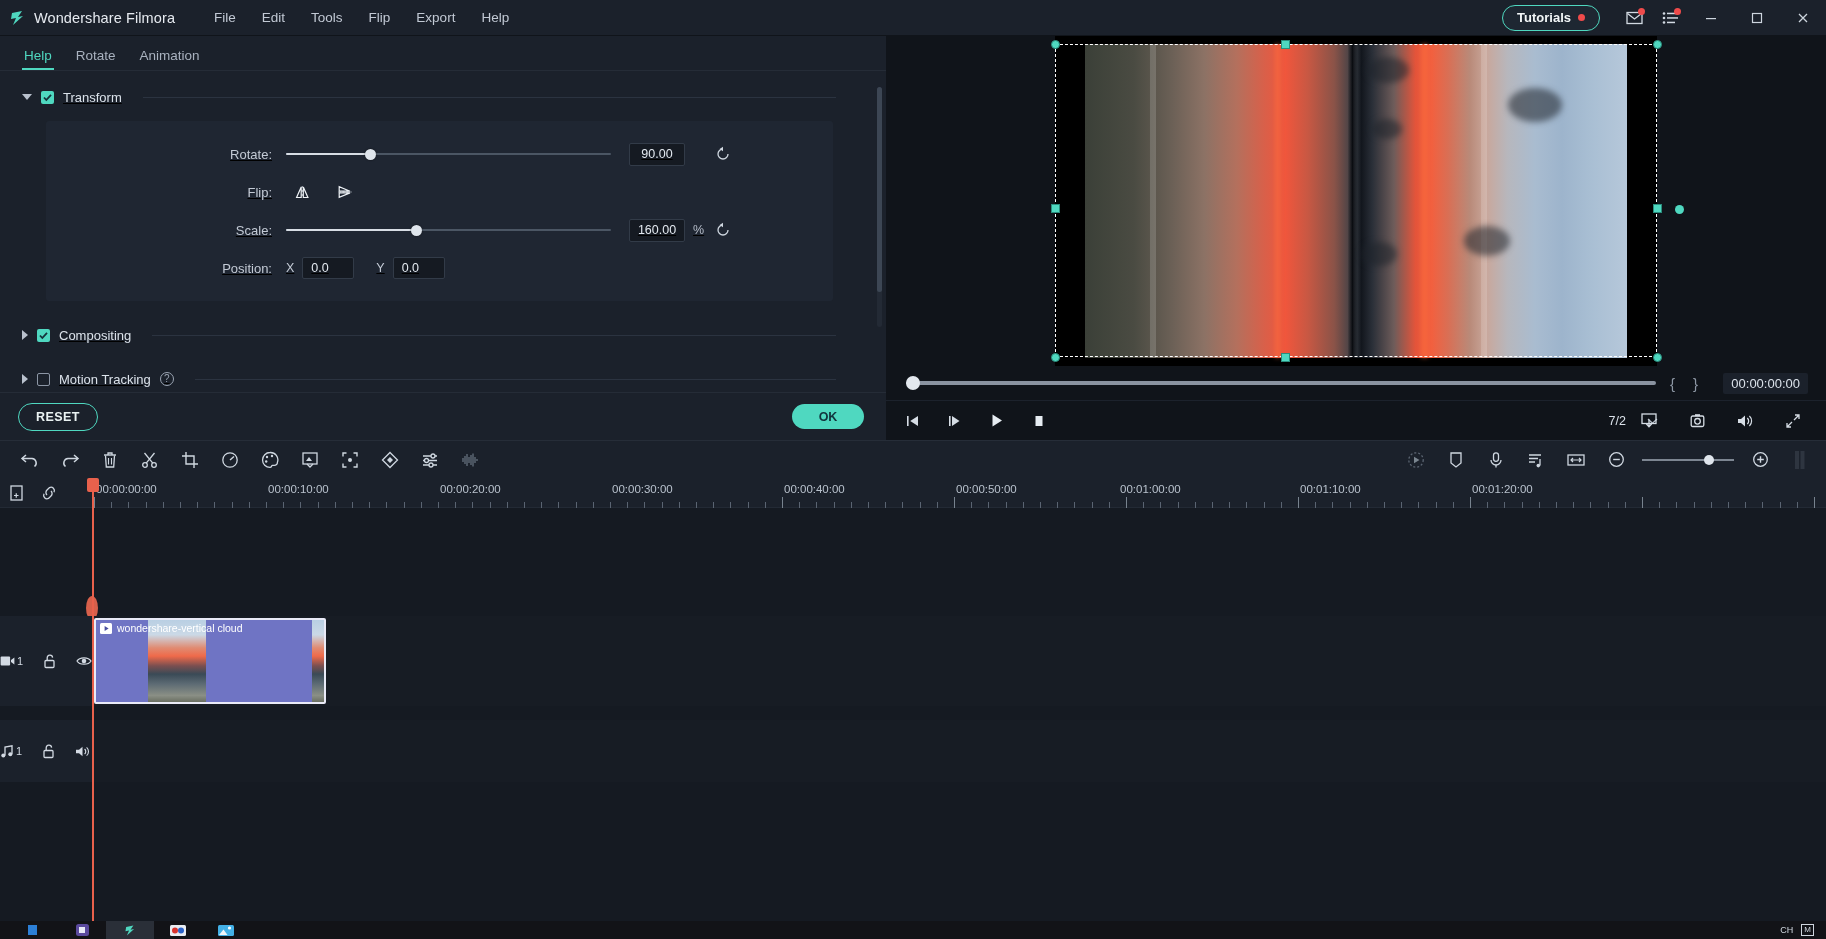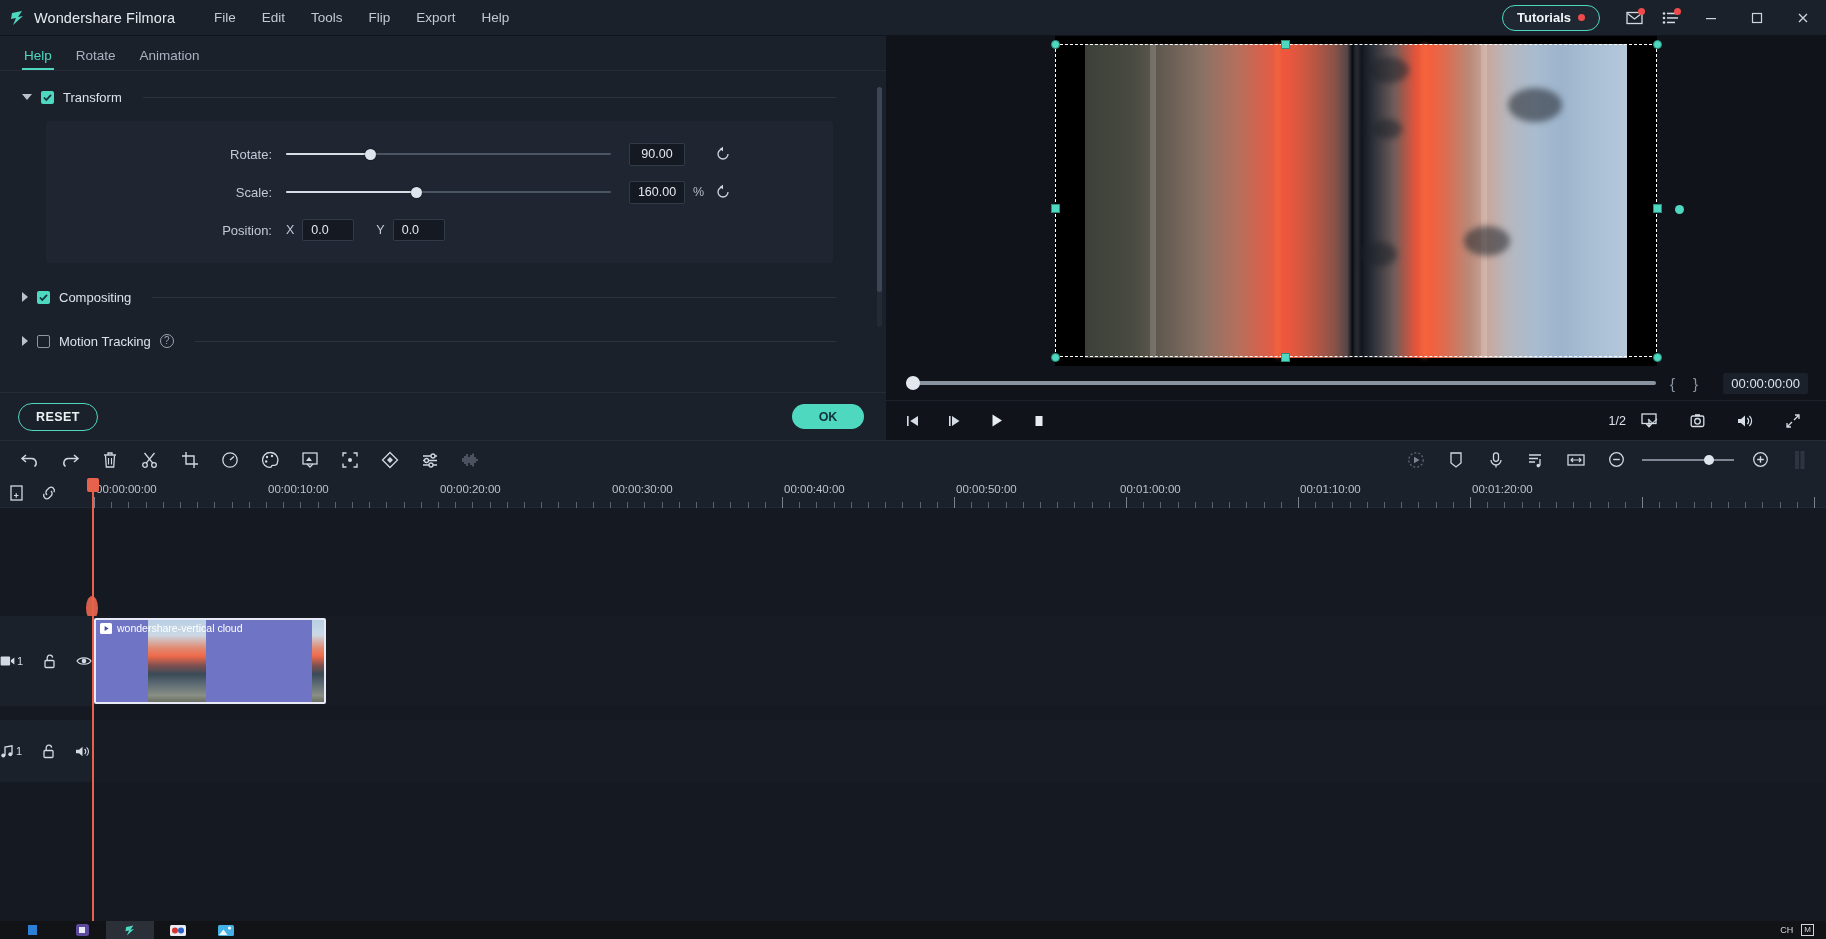--- a/index.html
+++ b/index.html
@@ -43,21 +43,21 @@
     background: #1b212b;
   }
   .tabs { height: 35px; display: flex; align-items: flex-end; padding-left: 12px; border-bottom: 1px solid #252c37; }
   .tab {
     color: #a9b2bf; font-size: 13.5px; padding: 0 12px 7px 12px; position: relative;
   }
   .tab.active { color: #4fd8c0; }
   .tab.active::after {
     content:''; position:absolute; left: 10px; right: 10px; bottom: 0; height: 2px; background: #4fd8c0;
   }
-  .panel-body { position: relative; height: 333px; padding-top: 14px; overflow: hidden; }
+  .panel-body { position: relative; height: 333px; padding-top: 14px; overflow: hidden; text-decoration: underline; }
 
   .section-head { display: flex; align-items: center; padding-left: 22px; height: 24px; gap: 9px; }
   .caret { width: 0; height: 0; }
   .caret.down { border-left: 5px solid transparent; border-right: 5px solid transparent; border-top: 6px solid #b9c1cd; }
   .caret.right { border-top: 5px solid transparent; border-bottom: 5px solid transparent; border-left: 6px solid #b9c1cd; }
   .chk {
     width: 13px; height: 13px; border-radius: 2px; display:flex; align-items:center; justify-content:center;
   }
   .chk.on { background: #4fd8c0; }
   .chk.off { background: transparent; border: 1.3px solid #8c96a5; }
@@ -350,20 +350,37 @@
           <div class="num-field">90.00</div>
           <div class="pct"></div>
           <div class="reset-icn">
             <svg width="16" height="16" viewBox="0 0 16 16">
               <path d="M13 8 A5 5 0 1 1 8 3" fill="none" stroke="#cfd7e0" stroke-width="1.3"></path>
               <path d="M8 0.8 L8 5.2 L4.6 3" fill="#cfd7e0"></path>
             </svg>
           </div>
         </div>
 
+        <div class="ctrl-row">
+          <div class="ctrl-label">Flip:</div>
+          <div class="flip-btn">
+            <svg width="18" height="18" viewBox="0 0 18 18">
+              <path d="M8.2 3 L8.2 15" stroke="#cfd7e0" stroke-width="1" stroke-dasharray="2 2"></path>
+              <path d="M7.2 14.5 L7.2 4 L2.6 14.5 Z" fill="none" stroke="#eef2f6" stroke-width="1.2"></path>
+              <path d="M9.3 14.5 L9.3 4 L13.9 14.5 Z" fill="none" stroke="#eef2f6" stroke-width="1.2"></path>
+            </svg>
+          </div>
+          <div class="flip-btn" style="margin-left:8px">
+            <svg width="18" height="18" viewBox="0 0 18 18">
+              <path d="M2.5 9 L15.5 9" stroke="#cfd7e0" stroke-width="1" stroke-dasharray="2 2"></path>
+              <path d="M3.2 8.2 L14 8.2 L3.2 3.6 Z" fill="none" stroke="#eef2f6" stroke-width="1.2"></path>
+              <path d="M3.2 9.9 L14 9.9 L3.2 14.4 Z" fill="none" stroke="#eef2f6" stroke-width="1.2"></path>
+            </svg>
+          </div>
+        </div>
 
         <div class="ctrl-row">
           <div class="ctrl-label">Scale:</div>
           <div class="slider">
             <div class="track-bg"></div>
             <div class="track-fill" style="width:40%"></div>
             <div class="knob" style="left:40%"></div>
           </div>
           <div class="num-field">160.00</div>
           <div class="pct">%</div>
@@ -469,21 +486,21 @@
         <svg width="16" height="15" viewBox="0 0 16 15">
             <path d="M3.5 1.5 L3.5 13.5 L13 7.5 Z" fill="#e6ecf2"></path>
           </svg>
       </div>
       <div class="pbtn">
         <svg width="14" height="14" viewBox="0 0 14 14">
             <rect x="3.5" y="2" width="7" height="10" fill="#e6ecf2"></rect>
           </svg>
       </div>
 
-      <span class="quality">1/2</span>
+      <span class="quality">7/2</span>
       <span class="qcaret">
         <svg width="11" height="8" viewBox="0 0 11 8">
             <path d="M1 2 L5.5 6.2 L10 2" fill="none" stroke="#b9c2cd" stroke-width="1.2"></path>
           </svg>
       </span>
 
       <div class="pright">
         <div class="pbtn">
           <svg width="18" height="17" viewBox="0 0 18 17">
             <rect x="2" y="2" width="14" height="9.5" fill="none" stroke="#d6dde5" stroke-width="1.3"></rect>

